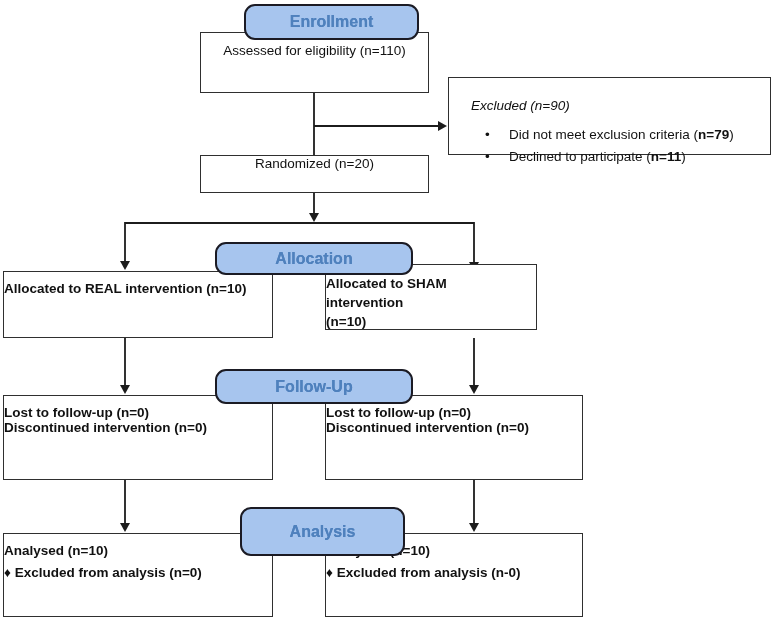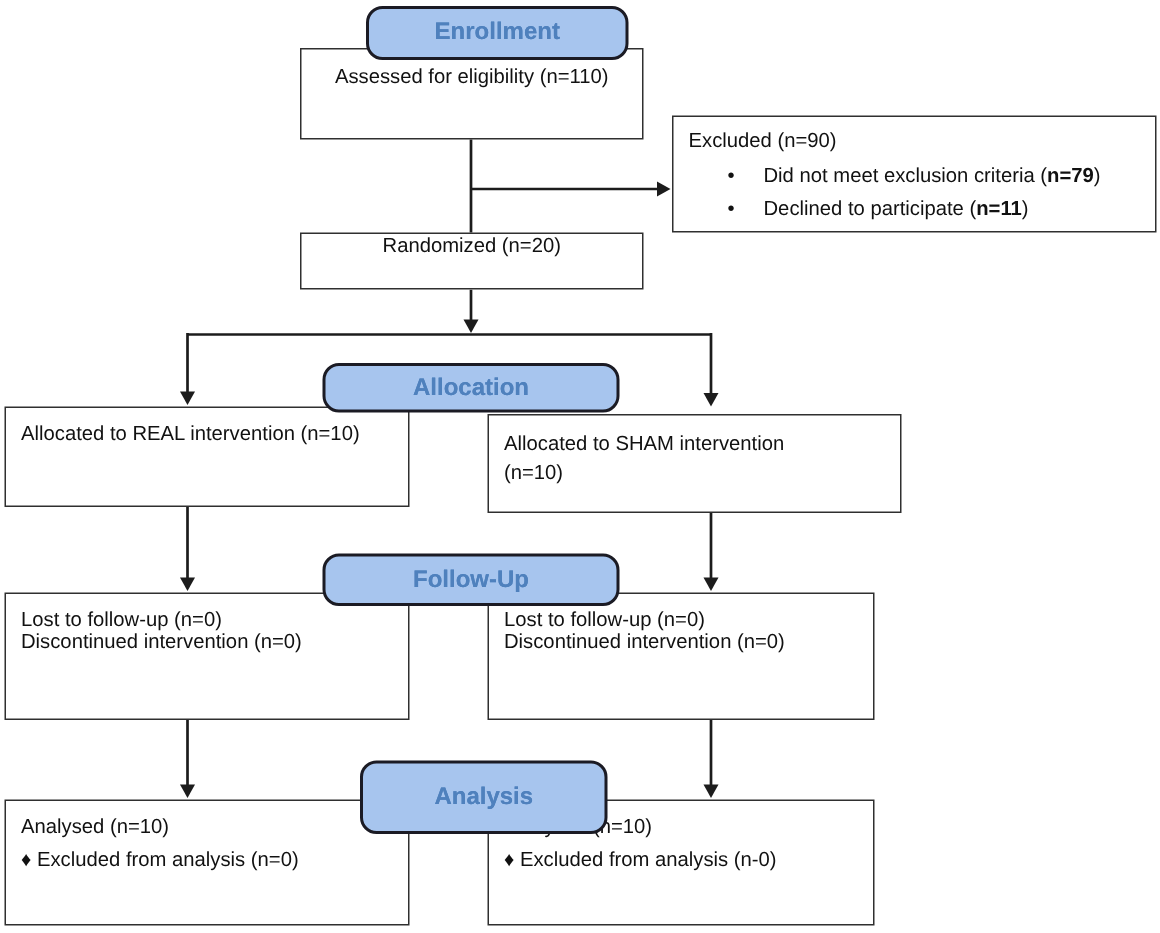--- a/index.html
+++ b/index.html
@@ -26,37 +26,37 @@
     font-size: 13.5px;
     line-height: 15px;
     z-index: 2;
   }
   .fbox.center {
     display: flex;
     align-items: flex-start;
     justify-content: center;
     text-align: center;
   }
-  .fbox.topleft { padding: 9px 10px 0 10px; }
+  .fbox.topleft { padding: 9px 10px 0 0; font-weight: bold; }
   .stage-header {
     position: absolute;
     box-sizing: border-box;
     background: #a7c5ee;
     border: 2px solid #1b1b24;
     border-radius: 11px;
     color: #4f81bd;
     font-size: 16px;
     font-weight: bold;
     display: flex;
     align-items: center;
     justify-content: center;
     z-index: 3;
     text-shadow: 0 0 0.4px #4f81bd;
   }
-  .ex-title { margin: 0; }
+  .ex-title { margin: 12px; font-style: italic; }
   .ex-row { margin-top: 6px; line-height: 20px; }
   .ex-bullet {
     display: inline-block;
     margin-left: 26px;
     width: 24px;
   }
   .line2-gap { }
   .line2-small { margin-top: 7px; }
   .wrap2 { line-height: 19px; }
 </style>
@@ -119,21 +119,21 @@
   </div>
 
   <div class="fbox center" style="left:200px; top:155px; width:229px; height:38px;">
     <span>Randomized (n=20)</span>
   </div>
 
   <div class="fbox topleft" style="left:3px; top:271px; width:270px; height:67px;">
     <div>Allocated to REAL intervention (n=10)</div>
   </div>
 
-  <div class="fbox topleft wrap2" style="left:325px; top:276px; width:276px; height:66px;">
+  <div class="fbox topleft wrap2" style="left:325px; top:264px; width:212px; height:66px;">
     <div>Allocated to SHAM intervention</div>
     <div>(n=10)</div>
   </div>
 
   <div class="fbox topleft" style="left:3px; top:395px; width:270px; height:85px;">
     <div>Lost to follow-up (n=0)</div>
     <div class="line2-gap">Discontinued intervention (n=0)</div>
   </div>
 
   <div class="fbox topleft" style="left:325px; top:395px; width:258px; height:85px;">

